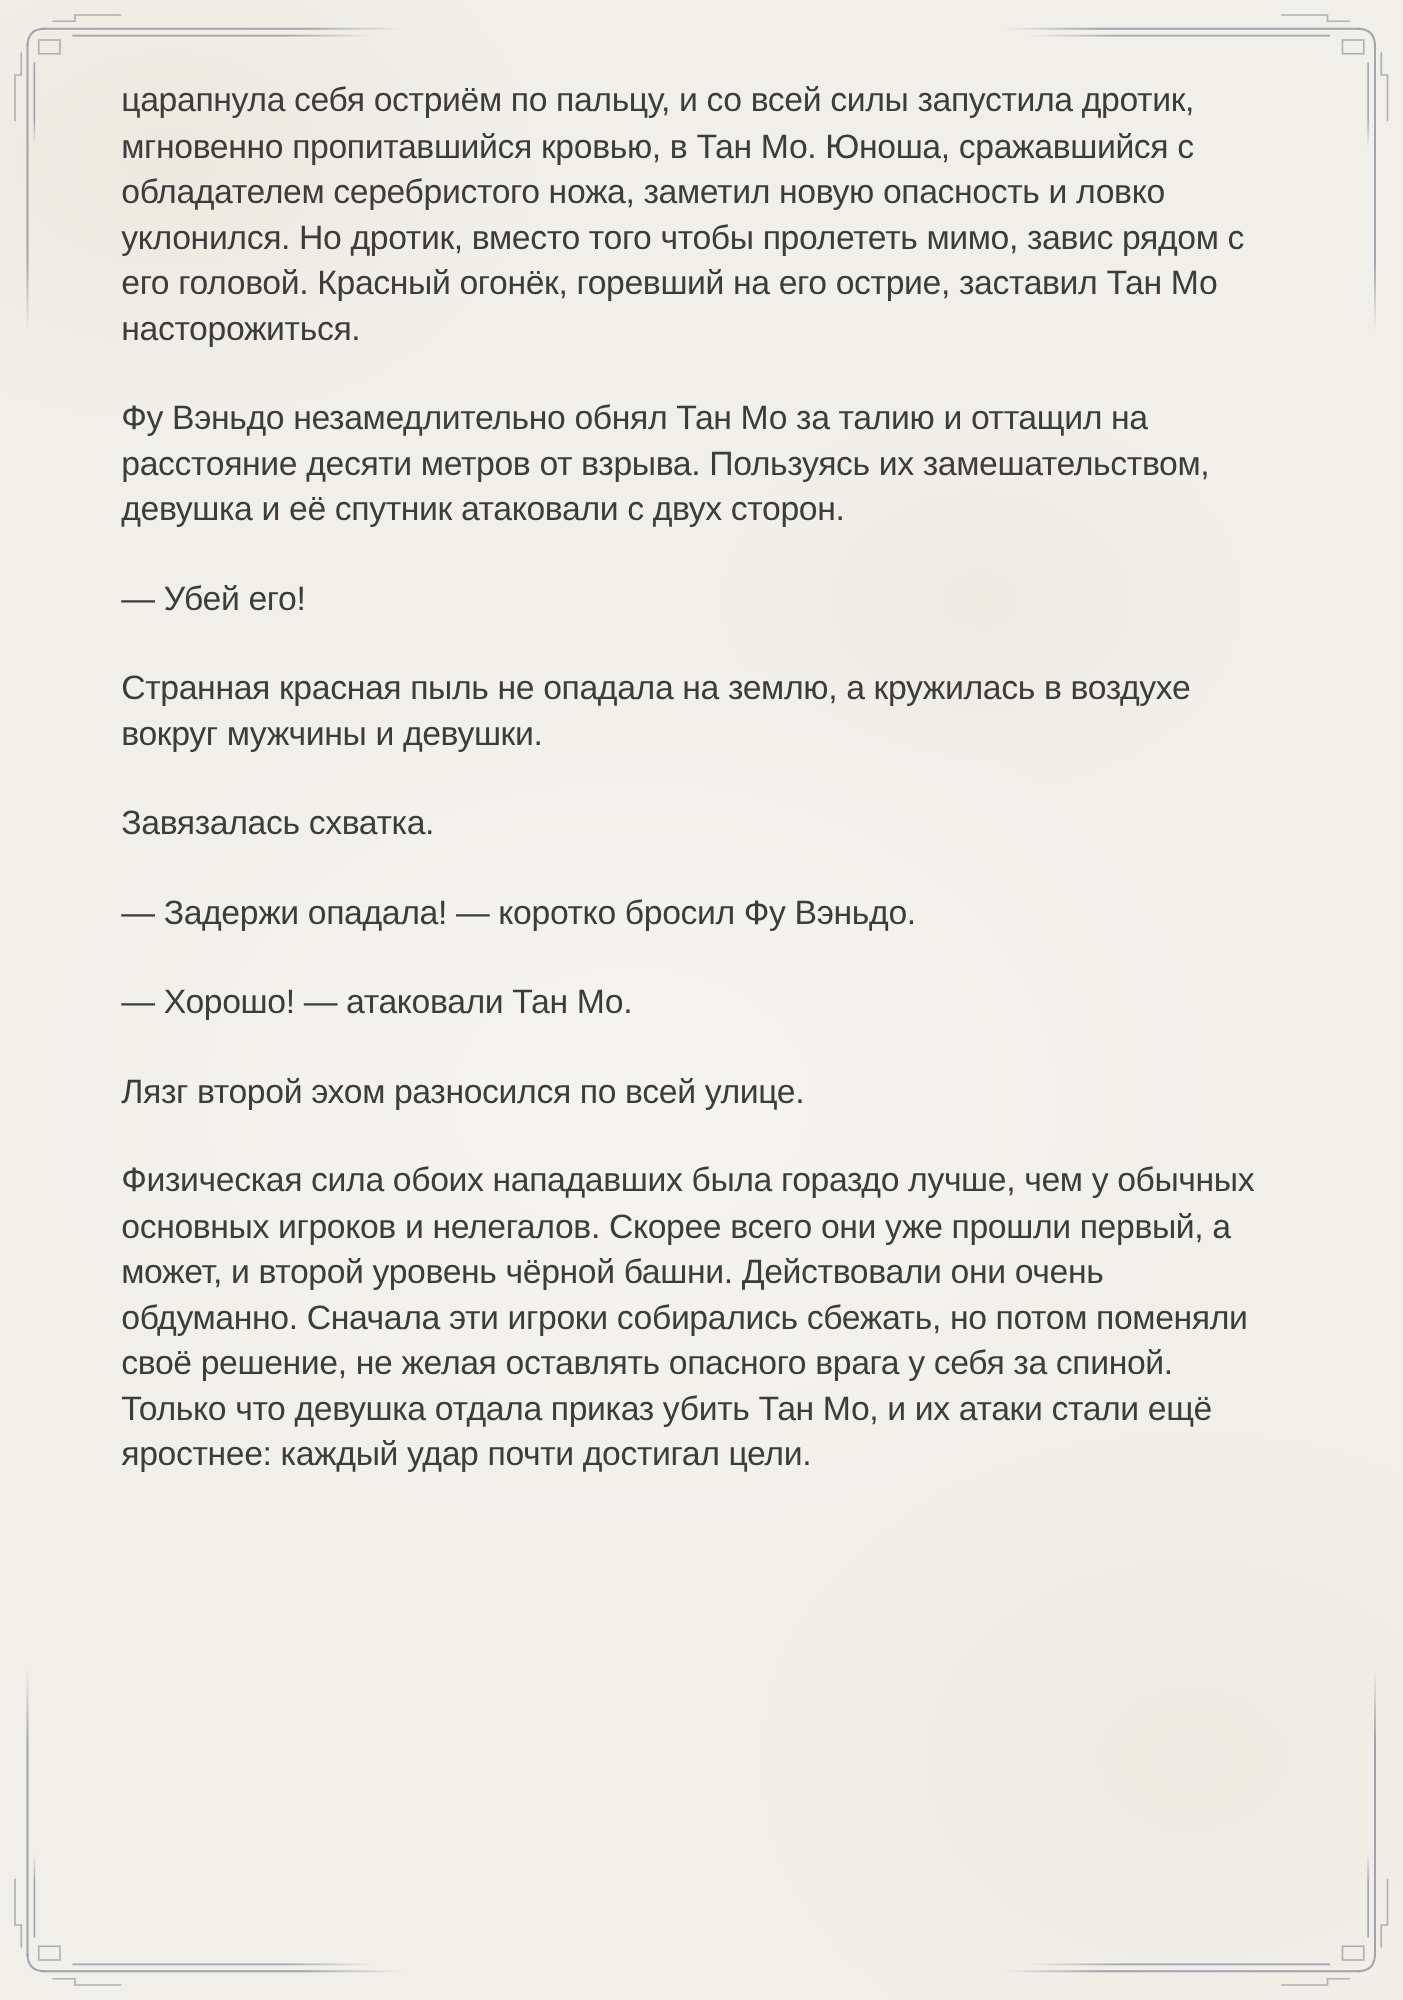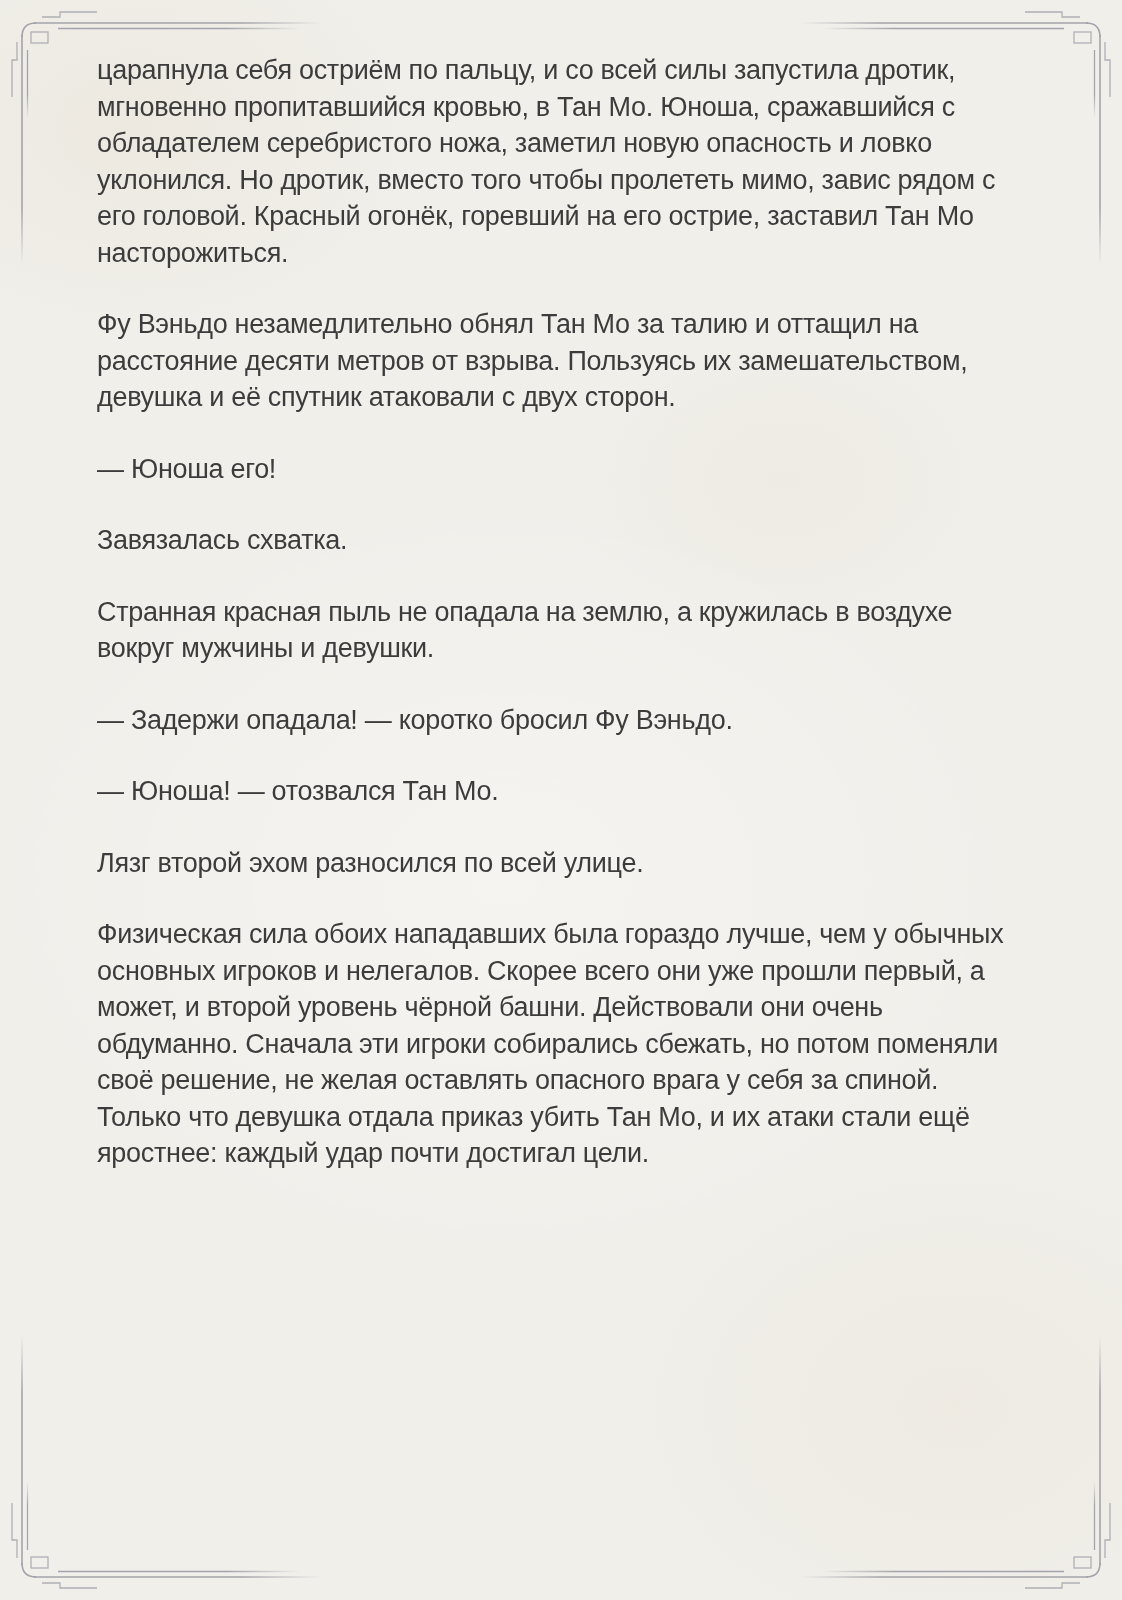--- a/index.html
+++ b/index.html
@@ -28,21 +28,21 @@
       var(--background);
   }
   
   .page-text {
     position: absolute;
     left: 97px;
     top: 50px;
     width: 910px;
   }
   .page-text p {
-    margin: 2px 0 35px 0;
+    margin: 12px 0 35px 0;
     font-size: 27px;
     line-height: 36.5px;
     letter-spacing: -0.3px;
     color: var(--text-color);
     text-align: left;
   }
   
   .corner {
     position: absolute;
     width: 340px;
@@ -112,22 +112,22 @@
     <use href="#corner-g"></use>
   </svg>
 
   <svg class="corner br" viewBox="0 0 340 280" xmlns="http://www.w3.org/2000/svg" aria-hidden="true">
     <use href="#corner-g"></use>
   </svg>
 
   <div class="page-text">
       <p>царапнула себя остриём по пальцу, и со всей силы запустила дротик, мгновенно пропитавшийся кровью, в Тан Мо. Юноша, сражавшийся с обладателем серебристого ножа, заметил новую опасность и ловко уклонился. Но дротик, вместо того чтобы пролететь мимо, завис рядом с его головой. Красный огонёк, горевший на его острие, заставил Тан Мо насторожиться.</p>
       <p>Фу Вэньдо незамедлительно обнял Тан Мо за талию и оттащил на расстояние десяти метров от взрыва. Пользуясь их замешательством, девушка и её спутник атаковали с двух сторон.</p>
-      <p>— Юноша его!</p>
+      <p>— Убей его!</p>
+      <p>Странная красная пыль не опадала на землю, а кружилась в воздухе вокруг мужчины и девушки.</p>
       <p>Завязалась схватка.</p>
-      <p>Странная красная пыль не опадала на землю, а кружилась в воздухе вокруг мужчины и девушки.</p>
       <p>— Задержи опадала! — коротко бросил Фу Вэньдо.</p>
-      <p>— Юноша! — отозвался Тан Мо.</p>
+      <p>— Хорошо! — атаковали Тан Мо.</p>
       <p>Лязг второй эхом разносился по всей улице.</p>
       <p>Физическая сила обоих нападавших была гораздо лучше, чем у обычных основных игроков и нелегалов. Скорее всего они уже прошли первый, а может, и второй уровень чёрной башни. Действовали они очень обдуманно. Сначала эти игроки собирались сбежать, но потом поменяли своё решение, не желая оставлять опасного врага у себя за спиной. Только что девушка отдала приказ убить Тан Мо, и их атаки стали ещё яростнее: каждый удар почти достигал цели.</p>
     </div>
 
 </div>
 
 </body></html>

